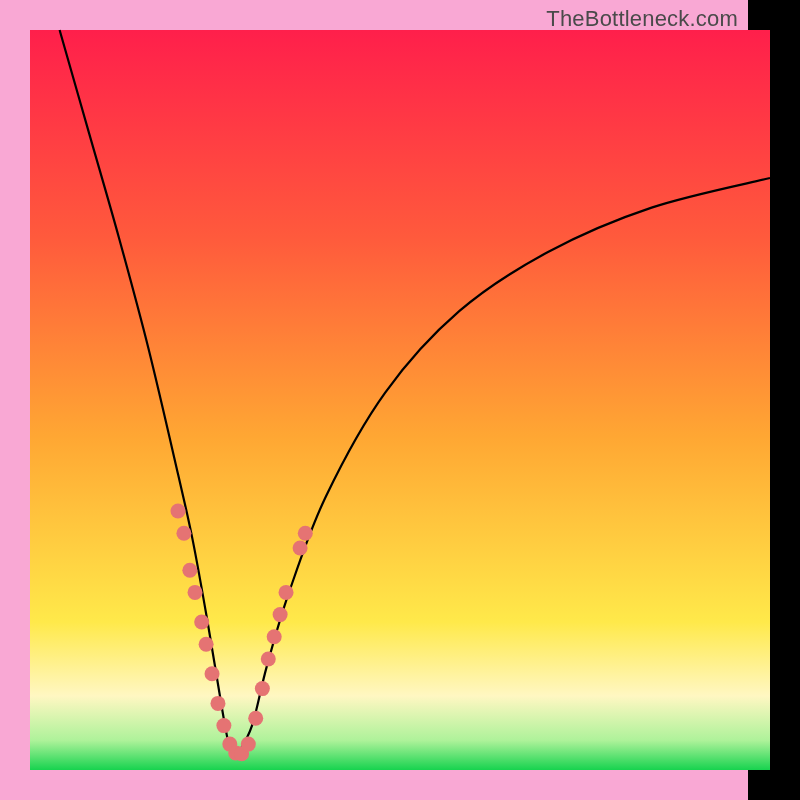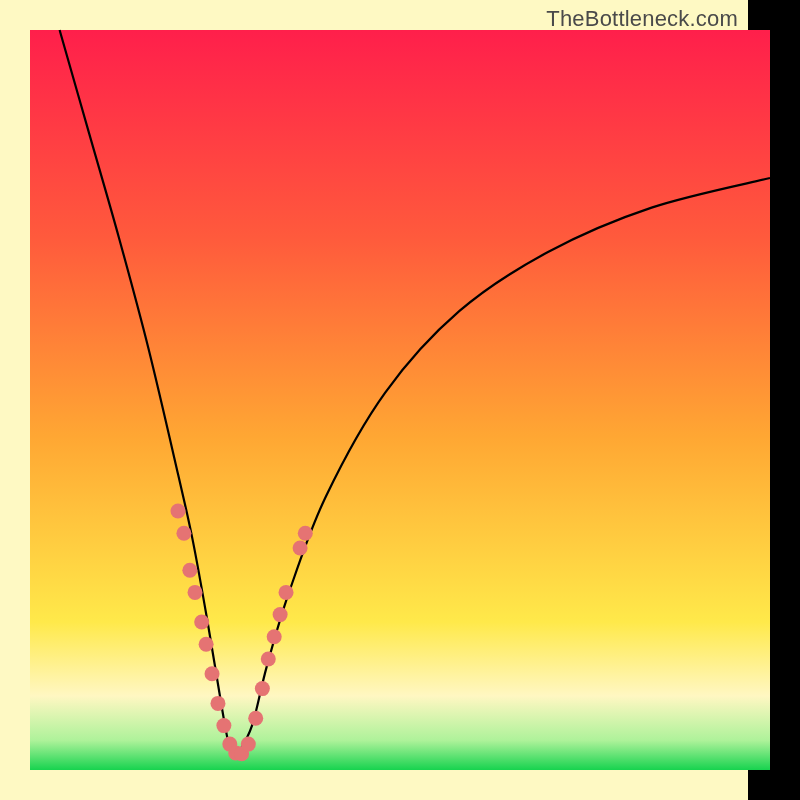--- a/index.html
+++ b/index.html
@@ -10,21 +10,21 @@
     overflow: hidden;
     background: #000;
     font-family: Arial, Helvetica, sans-serif;
   }
   .frame {
     position: absolute;
     left: 0;
     top: 0;
     width: 748px;
     height: 800px;
-    background: #fef9c3;
+    background: #f9a8d4;
   }
   .plot {
     position: absolute;
     left: 30px;
     top: 30px;
     width: 740px;
     height: 740px;
     
     background: linear-gradient(to bottom,
       var(--c0) 0%,

